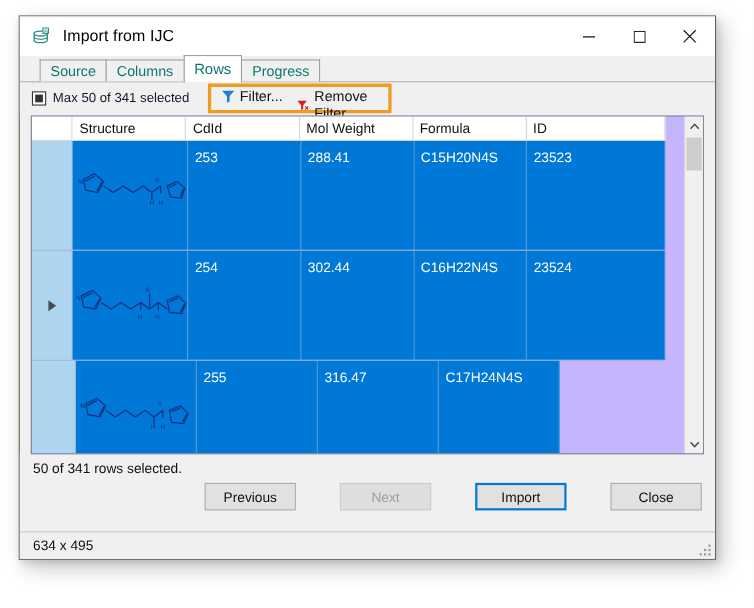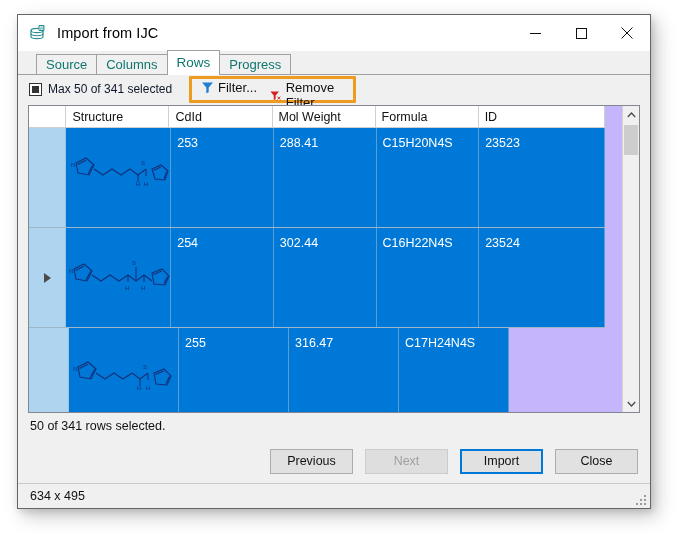--- a/index.html
+++ b/index.html
@@ -273,24 +273,25 @@
     align-items: center;
     padding-left: 12px;
     font-size: 12.5px;
     color: #111;
     background: #f0f0f0;
   }
   .btnrow {
     height: 44px;
     min-height: 44px;
     display: flex;
-    align-items: center;
+    align-items: flex-start;
     justify-content: flex-end;
     padding-right: 12px;
     background: #f0f0f0;
+    gap: 28px;
   }
   .btn {
     width: 83px;
     height: 25px;
     font-size: 12.5px;
     color: #111;
     background: #e1e1e1;
     border: 1px solid #adadad;
     box-sizing: border-box;
     display: flex;

